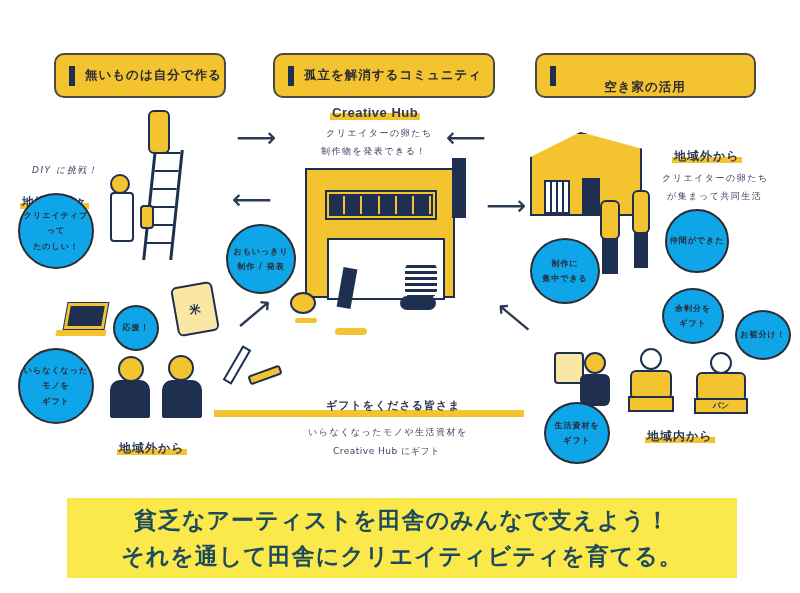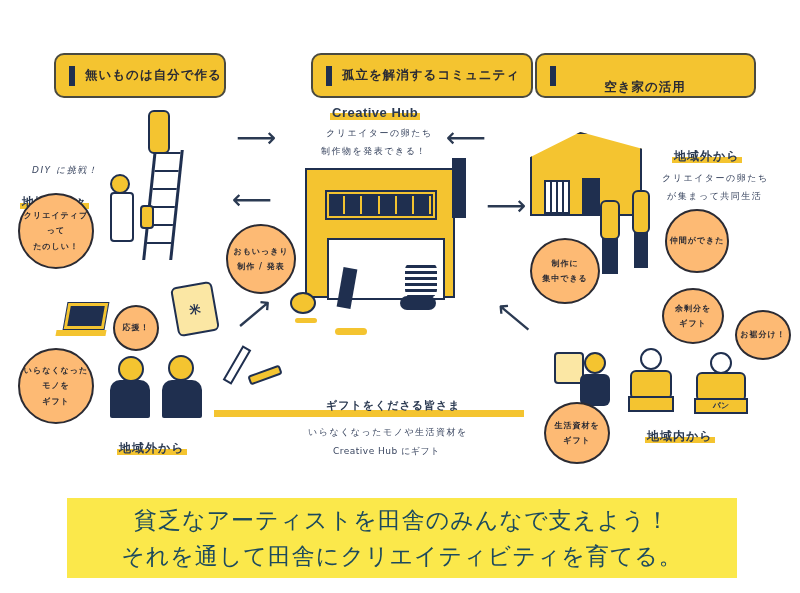--- a/index.html
+++ b/index.html
@@ -15,21 +15,21 @@
   }
   .pill .bar { width: 6px; height: 20px; background: #1f2f4f; margin-left: 13px; margin-right: 10px; flex: none; }
   .pill .lbl { font-size: 12.5px; font-weight: bold; color: #2b2b33; letter-spacing: 1px; white-space: nowrap; }
   .pill.center .lbl { flex: 1; text-align: center; margin-right: 30px; margin-top: 24px; }
 
   .small { font-size: 9px; color: #3a4660; letter-spacing: 1.5px; white-space: nowrap; }
   .heading { font-size: 12px; font-weight: bold; color: #2b3a52; letter-spacing: 1px; white-space: nowrap; }
   .hl { background: linear-gradient(transparent 55%, #f4c430 55%); padding: 0 2px; }
 
   .bubble {
-    position: absolute; background: #fdba74; border: 2px solid #2b2b33; border-radius: 50%;
+    position: absolute; background: #0ea5e9; border: 2px solid #2b2b33; border-radius: 50%;
     display: flex; flex-direction: column; align-items: center; justify-content: center;
     font-size: 8px; font-weight: bold; color: #2b2b33; line-height: 1.9; text-align: center; letter-spacing: 1px;
   }
 
   
   .building { position: absolute; left: 305px; top: 168px; width: 150px; height: 130px; background: #f4c430; border: 2px solid #1f2f4f; }
   .window-strip { position: absolute; left: 20px; top: 22px; width: 108px; height: 26px; background: #1f2f4f; border: 2px solid #f4c430; outline: 2px solid #1f2f4f; display: flex; gap: 3px; padding: 2px; }
   .window-strip span { flex: 1; background: #1f2f4f; border-right: 2px solid #f4c430; }
   .entrance { position: absolute; left: 20px; top: 68px; width: 118px; height: 62px; background: #ffffff; border: 2px solid #1f2f4f; }
   .sign { position: absolute; left: 452px; top: 158px; width: 14px; height: 60px; background: #1f2f4f; }
@@ -39,30 +39,30 @@
   .yel { background: #f4c430; }
 
   .arrow { position: absolute; font-size: 28px; color: #2b3a52; line-height: 1; }
 
   .divider { position: absolute; left: 214px; top: 410px; width: 310px; height: 7px; background: #f4c430; }
 
   .banner {
     position: absolute; left: 67px; top: 498px; width: 670px; height: 80px;
     background: #fbe84b; display: flex; flex-direction: column; align-items: center; justify-content: center;
   }
-  .banner div { font-size: 23px; font-weight: normal; color: #1c4a5e; letter-spacing: 1px; line-height: 36px; white-space: nowrap; }
+  .banner div { font-size: 23px; font-weight: bold; color: #1c4a5e; letter-spacing: 1px; line-height: 36px; white-space: nowrap; }
 </style>
 </head>
 <body>
 
 <div class="pill" style="left:54px; width:172px;">
   <span class="bar"></span>
   <span class="lbl">無いものは自分で作る</span>
 </div>
-<div class="pill" style="left:273px; width:222px;margin-left:38px;">
+<div class="pill" style="left:273px; width:222px;">
   <span class="bar"></span>
   <span class="lbl">孤立を解消するコミュニティ</span>
 </div>
 <div class="pill center" style="left:535px; width:221px;">
   <span class="bar"></span>
   <span class="lbl">空き家の活用</span>
 </div>
 
 <div class="abs heading" style="left:330px; top:105px; font-size:13px; letter-spacing:0.5px; font-family:'Liberation Sans',sans-serif;">
   <span class="hl">Creative Hub</span>

